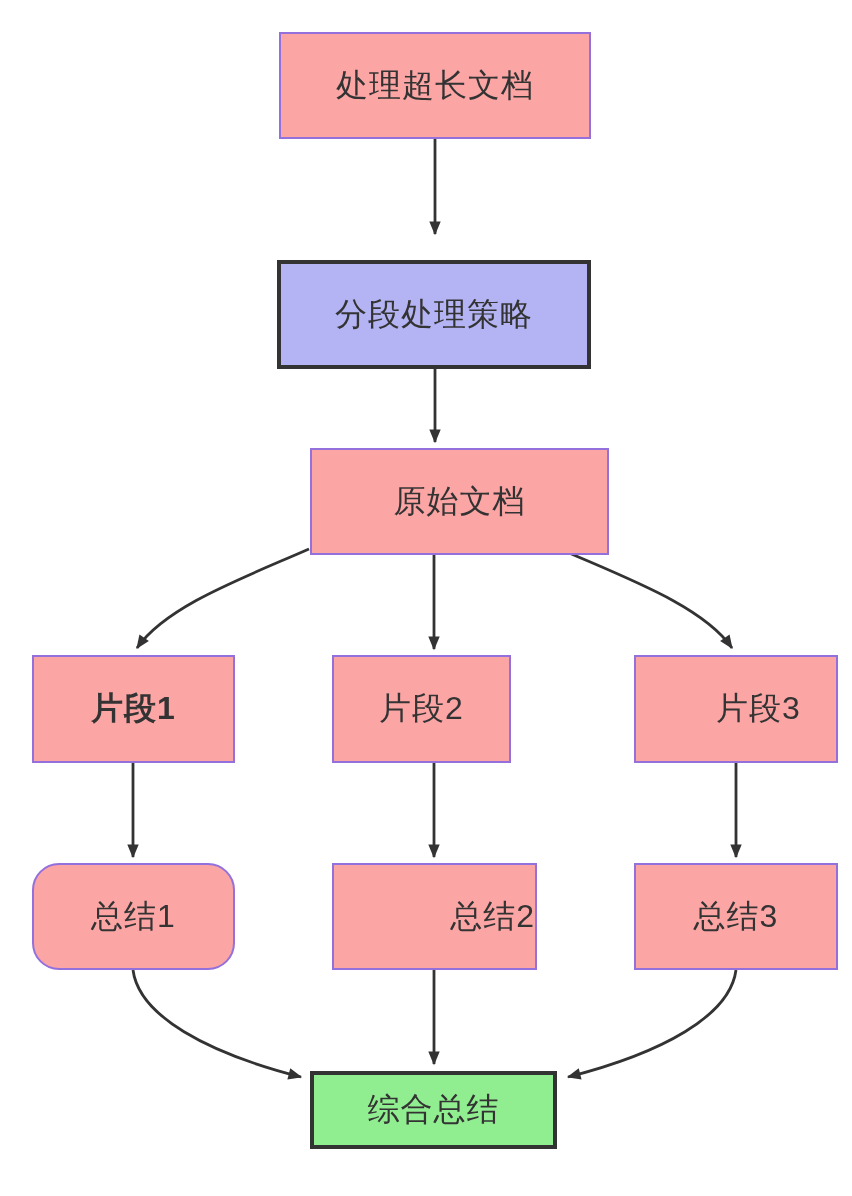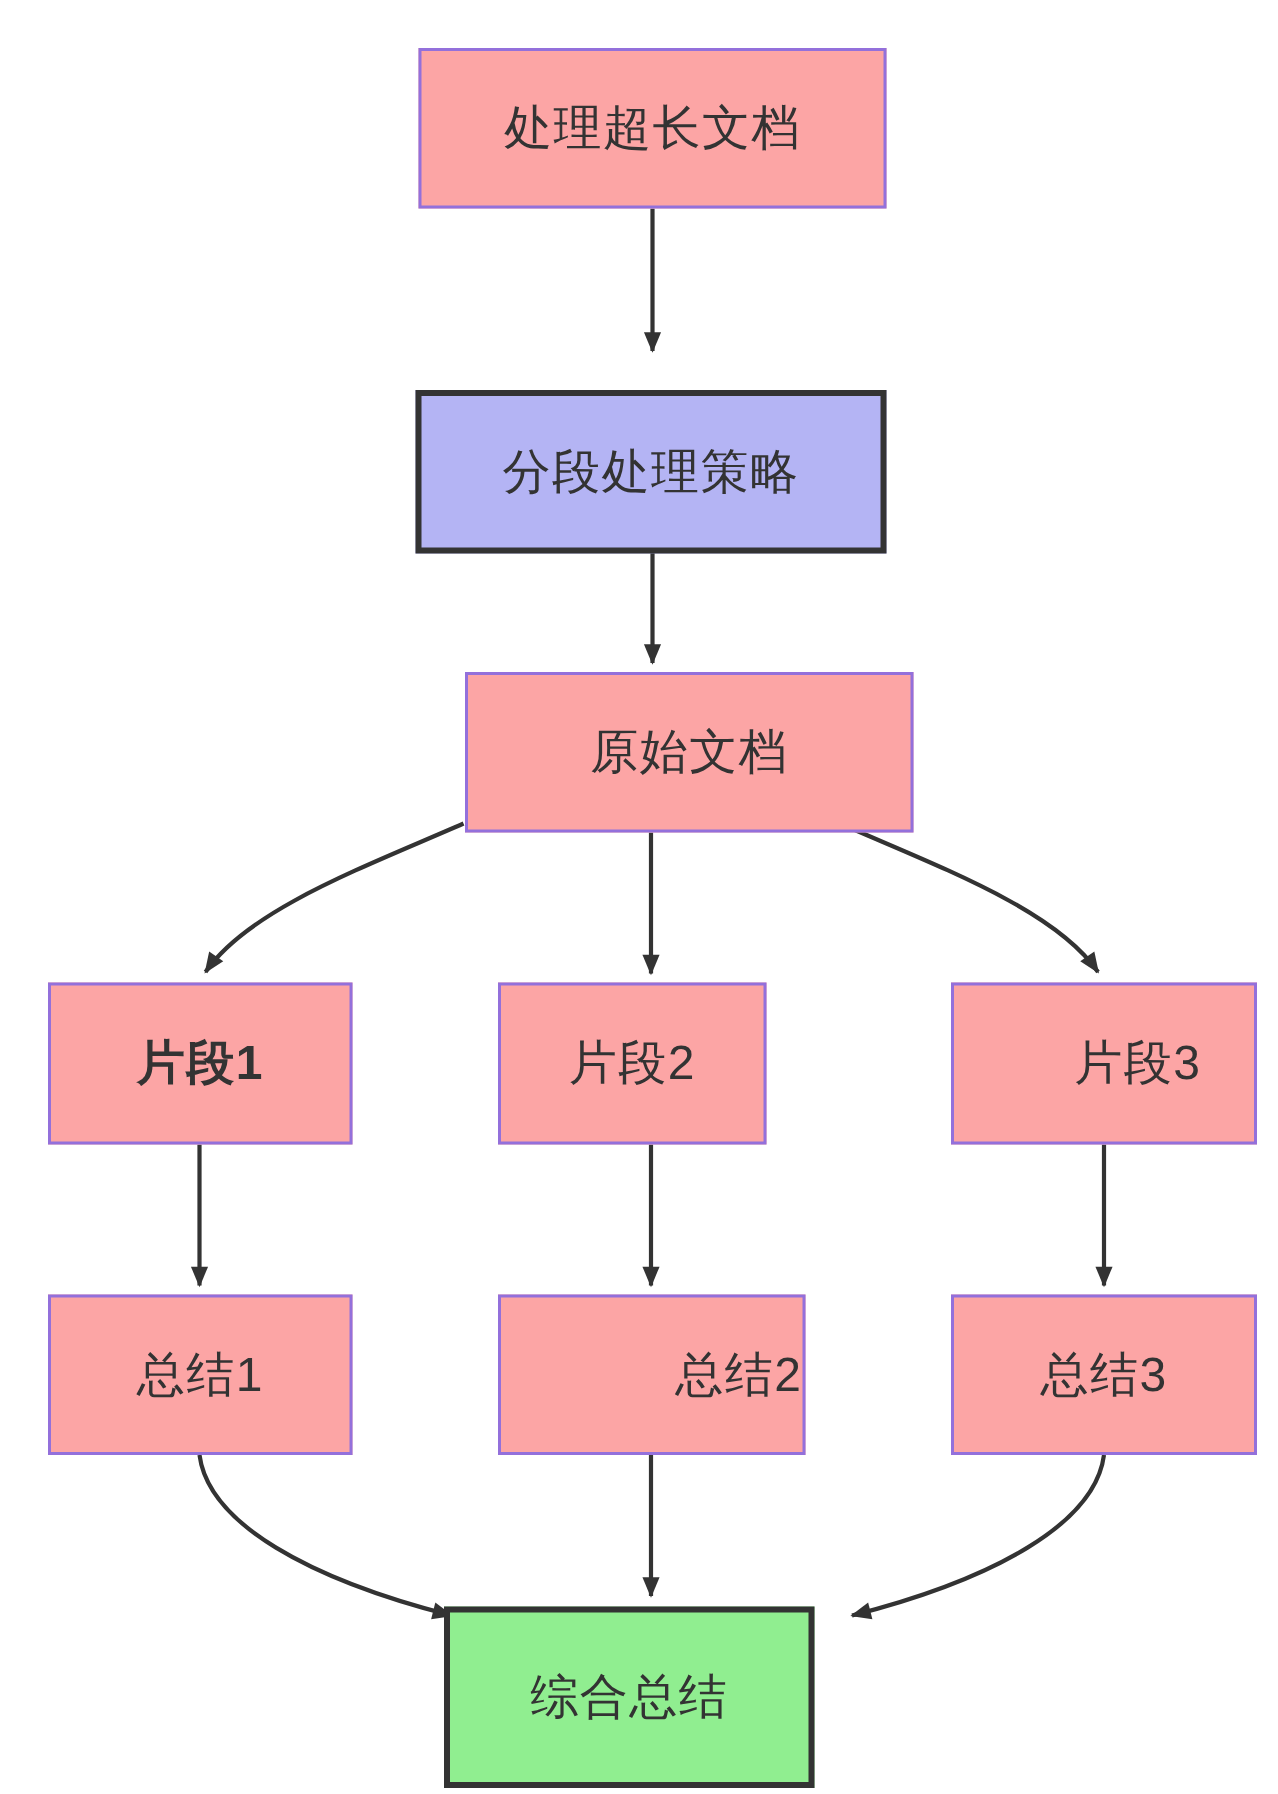--- a/index.html
+++ b/index.html
@@ -50,24 +50,24 @@
     background: #90EE90;
     border: 4px solid #333333;
   }
   
   .node-a  { left: 279px; top: 32px;   width: 312px; height: 107px; }
   .node-b  { left: 277px; top: 240px;  width: 314px; height: 109px; margin-top: 20px; }
   .node-c  { left: 310px; top: 448px;  width: 299px; height: 107px; }
   .node-d1 { left: 32px;  top: 655px;  width: 203px; height: 108px; font-weight: bold; }
   .node-d2 { left: 332px; top: 655px;  width: 179px; height: 108px; }
   .node-d3 { left: 634px; top: 655px;  width: 204px; height: 108px; padding-left: 45px; }
-  .node-e1 { left: 32px;  top: 863px;  width: 203px; height: 107px; }
+  .node-e1 { left: 32px;  top: 863px;  width: 203px; height: 107px; border-radius: 27px; }
   .node-e2 { left: 332px; top: 863px;  width: 205px; height: 107px; justify-content: flex-end; }
   .node-e3 { left: 634px; top: 863px;  width: 204px; height: 107px; }
-  .node-f  { left: 296px; top: 1071px; width: 247px; height: 121px; }
+  .node-f  { left: 310px; top: 1071px; width: 247px; height: 78px; }
 </style>
 </head>
 <body>
 
 <div class="canvas">
 
   <svg class="edges-layer" viewBox="0 0 852 1196" xmlns="http://www.w3.org/2000/svg">
     <defs>
       <marker id="arrowhead" markerUnits="userSpaceOnUse" markerWidth="16" markerHeight="16" viewBox="0 0 14 14" refX="12" refY="7" orient="auto">
         <path d="M1,2 L13,7 L1,12 Z" fill="#333333"></path>

